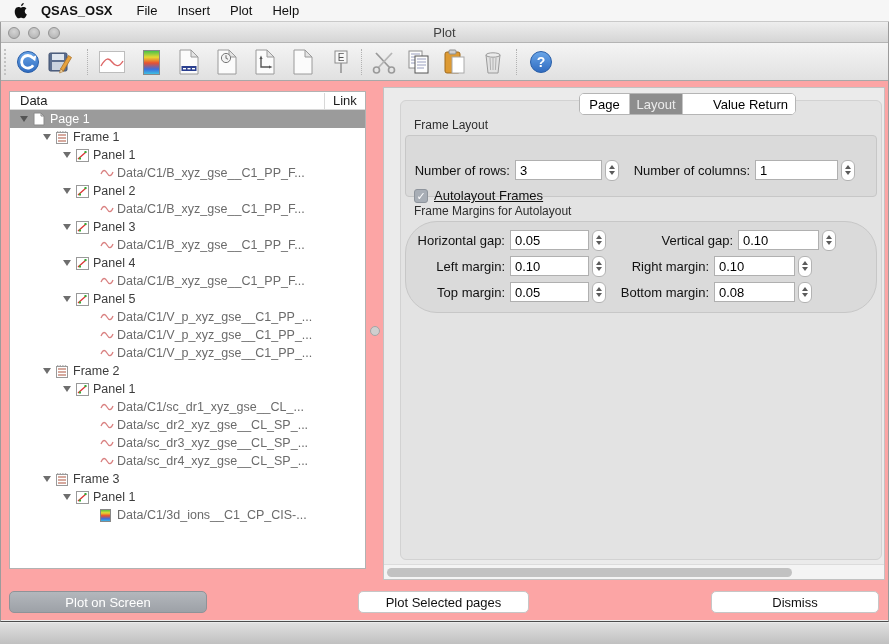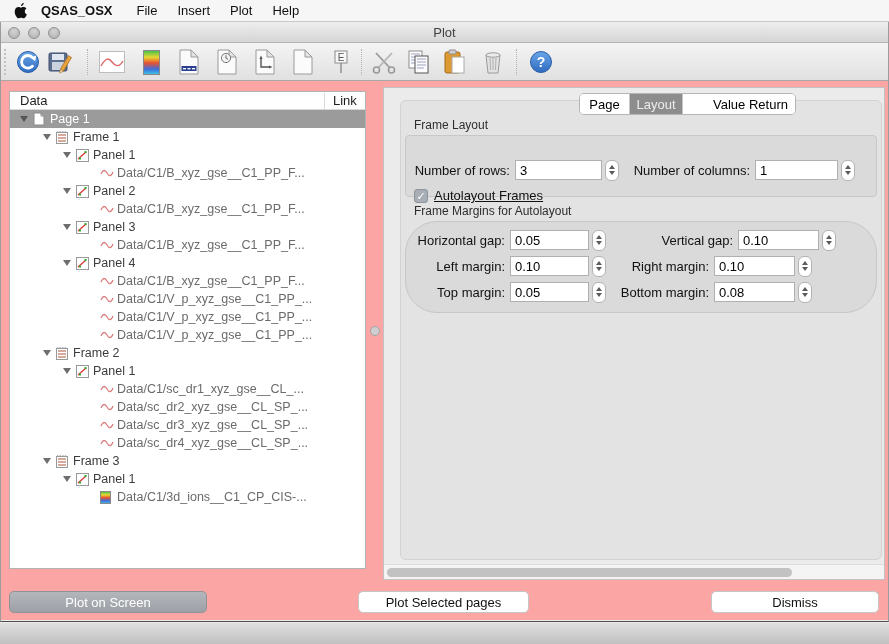--- a/index.html
+++ b/index.html
@@ -398,20 +398,32 @@
               <span class="tlabel">Panel 4</span>
             </div>
             <div class="trow k-data-line">
               <span class="ticon">
                 <svg width="14" height="10" viewBox="0 0 14 10">
                   <path d="M1 6 C3 1.5,5 1.5,7 5 S11 9,13 4" fill="none" stroke="#d98080" stroke-width="1.3"></path>
                 </svg>
               </span>
               <span class="tlabel">Data/C1/B_xyz_gse__C1_PP_F...</span>
             </div>
+            <div class="trow k-panel">
+              <span class="tri"></span>
+              <span class="ticon">
+                <svg width="13" height="13" viewBox="0 0 13 13">
+                  <rect x="0.5" y="0.5" width="12" height="12" fill="#fff" stroke="#999"></rect>
+                  <path d="M2 10 L10 3" stroke="#d33" stroke-width="1.3" fill="none"></path>
+                  <rect x="8.5" y="2" width="2" height="2" fill="#3a3"></rect>
+                  <rect x="3" y="8.5" width="2" height="2" fill="#3a3"></rect>
+                </svg>
+              </span>
+              <span class="tlabel">Panel 5</span>
+            </div>
             <div class="trow k-data-line">
               <span class="ticon">
                 <svg width="14" height="10" viewBox="0 0 14 10">
                   <path d="M1 6 C3 1.5,5 1.5,7 5 S11 9,13 4" fill="none" stroke="#d98080" stroke-width="1.3"></path>
                 </svg>
               </span>
               <span class="tlabel">Data/C1/V_p_xyz_gse__C1_PP_...</span>
             </div>
             <div class="trow k-data-line">
               <span class="ticon">

